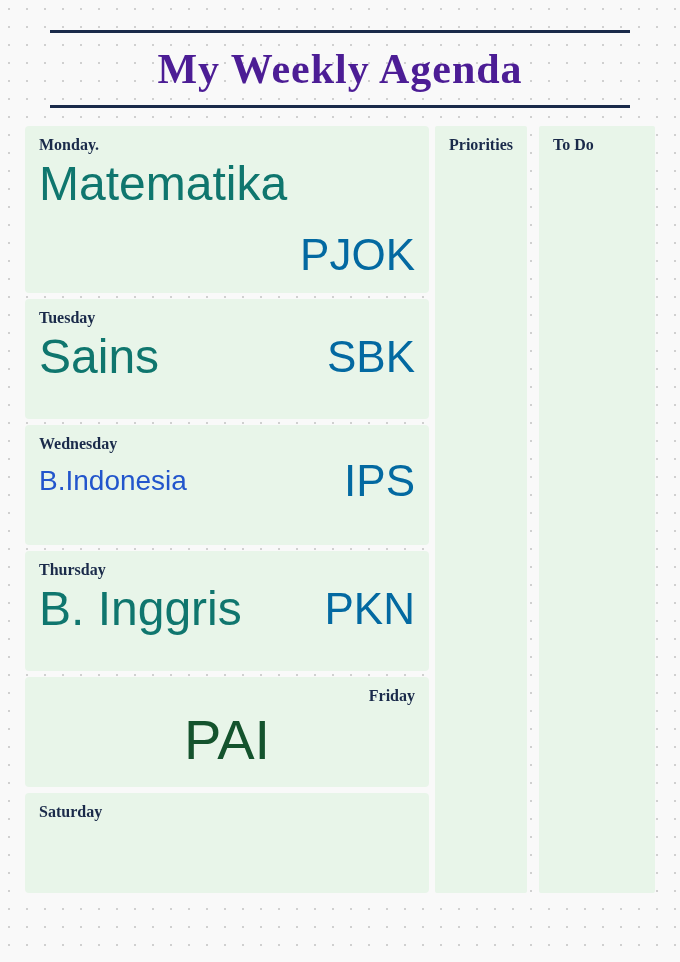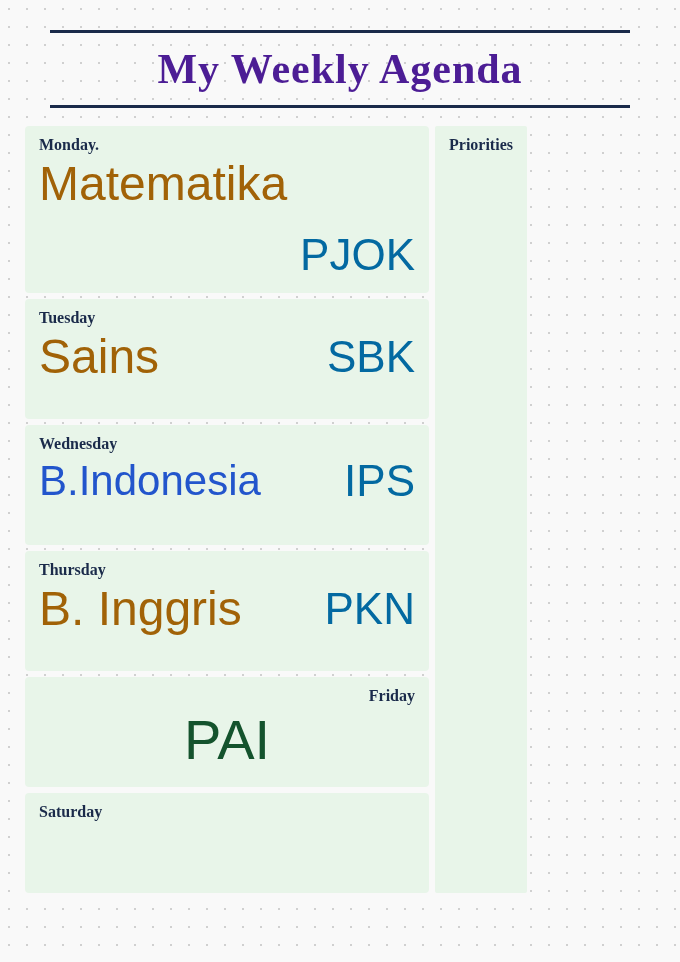--- a/index.html
+++ b/index.html
@@ -84,28 +84,28 @@
 
     .subjects {
       display: flex;
       align-items: center;
       gap: 20px;
       flex-wrap: wrap;
     }
 
     .subject-blue {
       font-size: 48px;
-      color: #a16207;
+      color: #0f766e;
       font-family: 'Comic Sans MS', cursive, sans-serif;
       font-weight: normal;
       line-height: 1.1;
     }
 
     .subject-blue-medium {
-      font-size: 42px;
+      font-size: 28px;
       color: #2255cc;
       font-family: 'Comic Sans MS', cursive, sans-serif;
       font-weight: normal;
       line-height: 1.1;
     }
 
     .subject-green {
       font-size: 44px;
       color: #0369a1;
       font-family: 'Comic Sans MS', cursive, sans-serif;
@@ -234,16 +234,19 @@
       </div>
 
     </div>
 
     <div class="right-col">
 
       <div class="side-cell priorities-cell">
         <div class="side-label">Priorities</div>
       </div>
 
+      <div class="side-cell todo-cell">
+        <div class="side-label">To Do</div>
+      </div>
 
     </div>
   </div>
 </div>
 
 </body></html>

